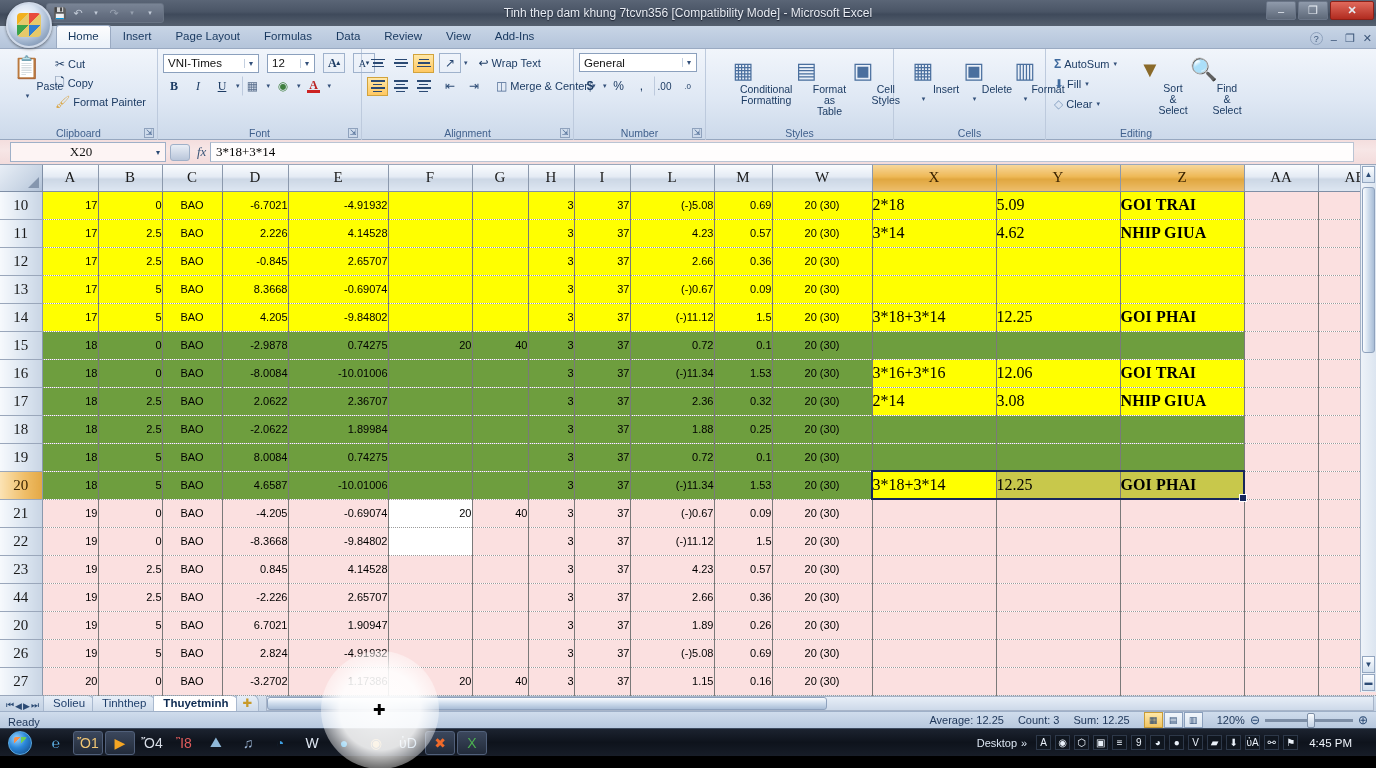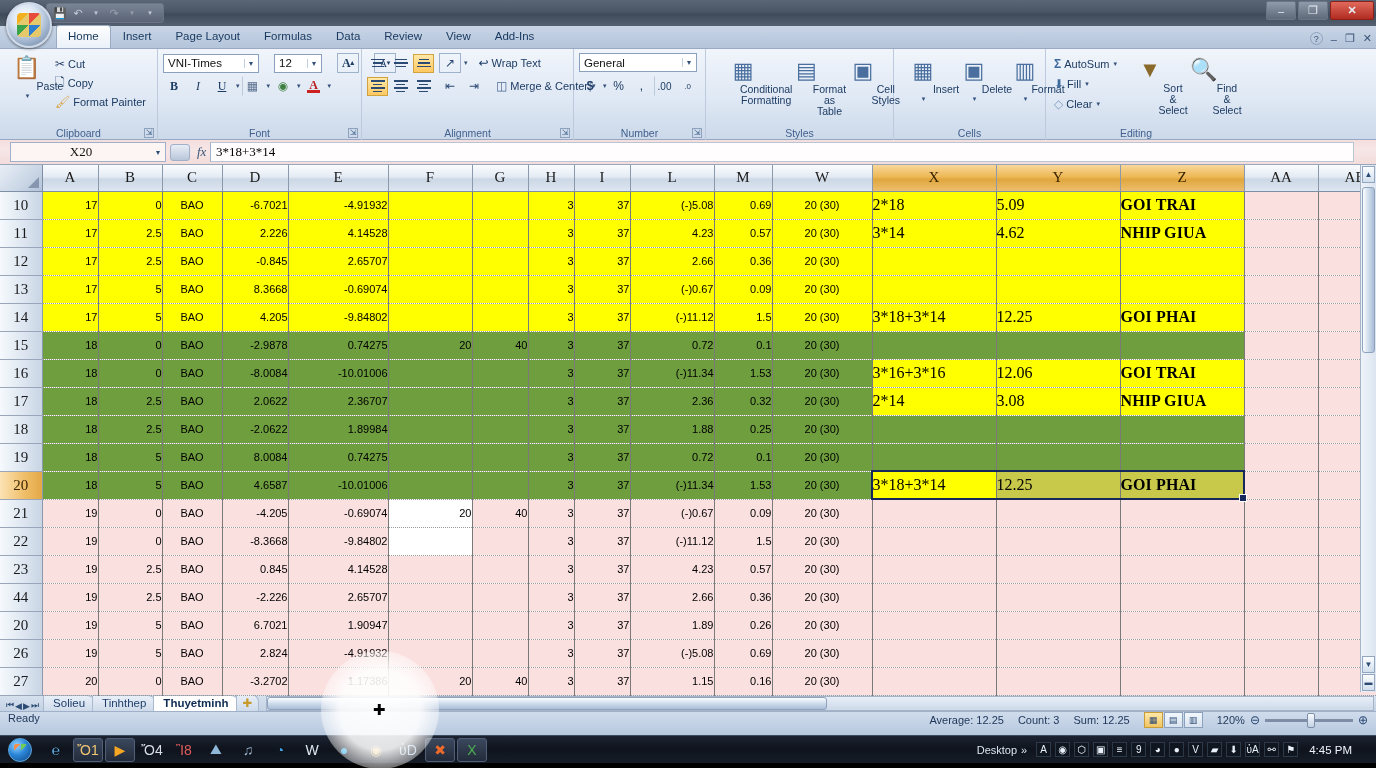--- a/index.html
+++ b/index.html
@@ -229,21 +229,21 @@
   .stab.active { background: #fff; font-weight: bold; color: #0e2b52; }
   .stab.addsheet { padding: 1px 6px; }
 
   .hsb-track { flex: 1; height: 15px; margin: 0 2px; position: relative;
      background: linear-gradient(180deg,#e7eef7,#cdd9e9); border: 1px solid #a7b4c8; }
   .hsb-thumb { position:absolute; top:0; bottom:0; left: 0; width: 560px;
      background: linear-gradient(180deg,#fbfdff,#cedcec 50%,#a9bdd6); border:1px solid #8fa2bd; border-radius:3px;}
 
   
   .statusbar {
-    height: 24px; display: flex; align-items: flex-start;
+    height: 17px; display: flex; align-items: flex-end;
     background: linear-gradient(180deg,#cfdcec 0%,#b7c8de 100%);
     border-top: 1px solid #9fb0c8;
     font-size: 11px; color: #1d3558;
   }
   .status-left { padding-left: 8px; }
   .status-right { margin-left: auto; display: flex; align-items: center; gap: 14px; padding-right: 8px; }
   .viewbtns { display: flex; gap: 1px; }
   .vbtn { width: 19px; height: 16px; border: 1px solid #8ba0bd; display:flex;
      align-items:center; justify-content:center; font-size:9px; color:#2b4a74;
      background: linear-gradient(180deg,#f2f7fc,#d8e3f0); }
@@ -291,20 +291,21 @@
 
   <div class="titlebar">
     <div class="qat">
       <span class="qicon save">💾</span>
       <span class="qicon">↶</span>
       <span class="qicon" style="font-size:7px;">▾</span>
       <span class="qicon" style="opacity:.5">↷</span>
       <span class="qicon" style="font-size:7px;opacity:.5">▾</span>
       <span class="qicon" style="font-size:7px;">▾</span>
     </div>
+    <div class="title-text">Tinh thep dam khung 7tcvn356  [Compatibility Mode] - Microsoft Excel</div>
     <div class="win-btns">
       <div class="win-btn">–</div>
       <div class="win-btn">❐</div>
       <div class="win-btn close">✕</div>
     </div>
   </div>
 
   <div style="position:absolute;left:6px;top:2px;width:48px;height:48px;z-index:9;">
     <div style="width:46px;height:46px;border-radius:50%;
       background:radial-gradient(circle at 40% 32%, #fdfdff 0%, #d9e4f2 35%, #94a9c4 70%, #6d7f99 100%);
@@ -360,21 +361,21 @@
             <span>Format Painter</span>
           </div>
         </div>
       </div>
       <div class="grp-title">Clipboard</div>
       <div class="dlg-launcher">⇲</div>
     </div>
 
     <div class="grp" style="width:204px;">
       <div class="grp-body" style="flex-direction:column;gap:3px;">
-        <div style="display:flex;gap:15px;align-items:center;">
+        <div style="display:flex;gap:8px;align-items:center;">
           <div class="combo" style="width:96px;">
             <span class="cval">VNI-Times</span>
             <span class="carrow">▾</span>
           </div>
           <div class="combo" style="width:48px;">
             <span class="cval">12</span>
             <span class="carrow">▾</span>
           </div>
           <div class="fmtbtn" style="border:1px solid #9fb2cc;font-family:'Liberation Serif',serif;font-weight:bold;">
             <span>A</span>

